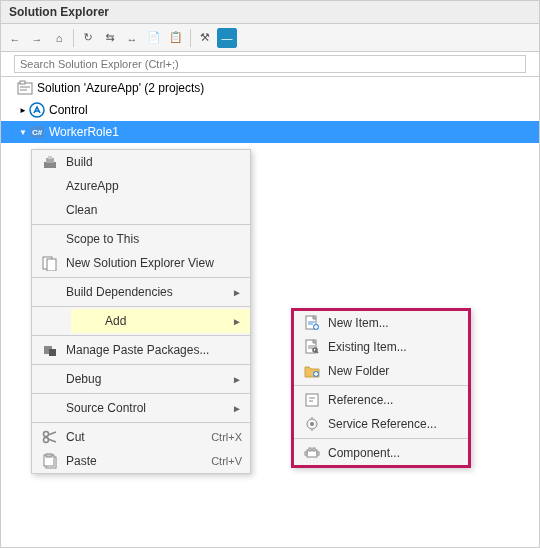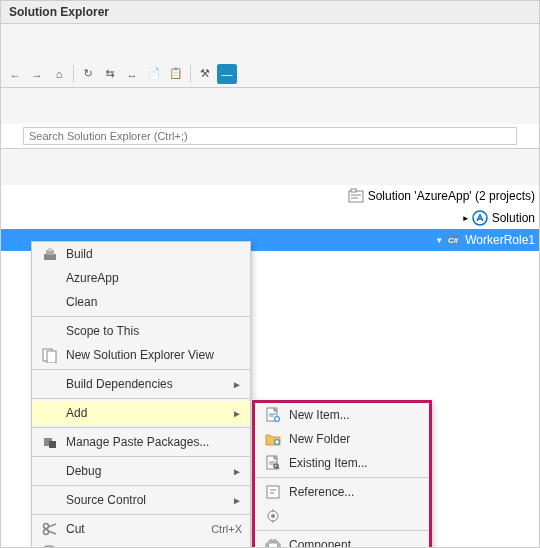--- a/index.html
+++ b/index.html
@@ -12,21 +12,20 @@
       overflow: hidden;
     }
 
     .solution-explorer {
       width: 540px;
       height: 548px;
       background: #f5f5f5;
       border: 1px solid #ccc;
       display: flex;
       flex-direction: column;
-      gap: 36px;
     }
 
     .title-bar {
       background: #eee;
       padding: 4px 8px;
       font-size: 12px;
       color: #333;
       border-bottom: 1px solid #ccc;
       font-weight: 600;
     }
@@ -61,21 +60,21 @@
       margin: 0 2px;
     }
 
     .toolbar-btn.active {
       background: #1e8cbf;
       border-color: #1e8cbf;
       color: white;
     }
 
     .search-bar {
-      padding: 3px 22px;
+      padding: 3px 13px;
       border-bottom: 1px solid #ccc;
       background: white;
     }
     .search-bar input {
       width: 100%;
       border: 1px solid #ccc;
       padding: 2px 5px;
       font-size: 11px;
       color: #999;
       outline: none;
@@ -89,21 +88,20 @@
       position: relative;
     }
 
     .tree-item {
       display: flex;
       align-items: center;
       padding: 2px 4px;
       cursor: pointer;
       white-space: nowrap;
       height: 22px;
-      justify-content: flex-end;
     }
     .tree-item.selected {
       background: #3399ff;
       color: white;
     }
 
     .tree-icon {
       width: 16px;
       height: 16px;
       margin-right: 4px;
@@ -119,21 +117,21 @@
       display: inline-flex;
       align-items: center;
       justify-content: center;
       flex-shrink: 0;
       font-size: 8px;
     }
 
     
     .context-menu {
       position: absolute;
-      top: 56px;
+      top: 72px;
       left: 30px;
       width: 220px;
       background: #f5f5f5;
       border: 1px solid #ccc;
       box-shadow: 2px 2px 6px rgba(0,0,0,0.2);
       z-index: 100;
     }
 
     .menu-item {
       display: flex;
@@ -183,20 +181,21 @@
       left: 220px;
       width: 180px;
       background: #f5f5f5;
       border: 3px solid #be185d;
       box-shadow: 2px 2px 6px rgba(0,0,0,0.2);
       z-index: 101;
     }
 
     .submenu-container {
       position: relative;
+      margin-left: 39px;
     }
 
     
     .indent-1 { padding-left: 16px; }
   </style>
 </head>
 <body>
 
 <div class="solution-explorer">
 
@@ -240,21 +239,21 @@
 
     <div class="tree-item indent-1">
       <span class="expand-arrow">►</span>
       <span class="tree-icon">
         <svg width="16" height="16" viewBox="0 0 16 16">
           <circle cx="8" cy="8" r="7" fill="white" stroke="#0072c6" stroke-width="1.5"></circle>
           <path d="M5 11 L8 5 L11 11" fill="none" stroke="#0072c6" stroke-width="1.5"></path>
           <line x1="6" y1="9" x2="10" y2="9" stroke="#0072c6" stroke-width="1.5"></line>
         </svg>
       </span>
-      <span>Solution</span>
+      <span>Control</span>
     </div>
 
     <div class="tree-item indent-1 selected">
       <span class="expand-arrow">▼</span>
       <span class="tree-icon">
         <svg width="16" height="16" viewBox="0 0 16 16">
           <rect x="1" y="2" width="14" height="12" rx="1" fill="#4a90d9"></rect>
           <text x="8" y="11" text-anchor="middle" fill="white" font-size="8" font-weight="bold">C#</text>
         </svg>
       </span>
@@ -329,43 +328,43 @@
                 <line x1="12" y1="10" x2="12" y2="14" stroke="white" stroke-width="1.5"></line>
                 <line x1="10" y1="12" x2="14" y2="12" stroke="white" stroke-width="1.5"></line>
               </svg>
             </span>
             <span class="menu-label">New Item...</span>
           </div>
 
           <div class="menu-item">
             <span class="menu-icon">
               <svg width="16" height="16" viewBox="0 0 16 16">
-                <path d="M1 4 L1 14 L15 14 L15 6 L7 6 L5 4 Z" fill="#f0c060" stroke="#c8a040" stroke-width="1"></path>
-                <circle cx="12" cy="11" r="3" fill="#4a90d9"></circle>
-                <line x1="12" y1="9" x2="12" y2="13" stroke="white" stroke-width="1.5"></line>
-                <line x1="10" y1="11" x2="14" y2="11" stroke="white" stroke-width="1.5"></line>
-              </svg>
-            </span>
-            <span class="menu-label">New Folder</span>
-          </div>
-
-          <div class="menu-item">
-            <span class="menu-icon">
-              <svg width="16" height="16" viewBox="0 0 16 16">
                 <rect x="2" y="1" width="10" height="13" fill="white" stroke="#888" stroke-width="1"></rect>
                 <polygon points="9,1 12,4 9,4" fill="#ddd" stroke="#888" stroke-width="1"></polygon>
                 <line x1="4" y1="7" x2="11" y2="7" stroke="#888" stroke-width="1"></line>
                 <line x1="4" y1="9" x2="9" y2="9" stroke="#888" stroke-width="1"></line>
                 <path d="M11 11 L14 14" stroke="#666" stroke-width="1.5"></path>
                 <circle cx="11" cy="11" r="2" fill="none" stroke="#666" stroke-width="1.5"></circle>
               </svg>
             </span>
             <span class="menu-label">Existing Item...</span>
           </div>
 
+          <div class="menu-item">
+            <span class="menu-icon">
+              <svg width="16" height="16" viewBox="0 0 16 16">
+                <path d="M1 4 L1 14 L15 14 L15 6 L7 6 L5 4 Z" fill="#f0c060" stroke="#c8a040" stroke-width="1"></path>
+                <circle cx="12" cy="11" r="3" fill="#4a90d9"></circle>
+                <line x1="12" y1="9" x2="12" y2="13" stroke="white" stroke-width="1.5"></line>
+                <line x1="10" y1="11" x2="14" y2="11" stroke="white" stroke-width="1.5"></line>
+              </svg>
+            </span>
+            <span class="menu-label">New Folder</span>
+          </div>
+
           <div class="menu-separator"></div>
 
           <div class="menu-item">
             <span class="menu-icon">
               <svg width="16" height="16" viewBox="0 0 16 16">
                 <rect x="2" y="2" width="12" height="12" fill="white" stroke="#888" stroke-width="1"></rect>
                 <line x1="5" y1="6" x2="11" y2="6" stroke="#888" stroke-width="1"></line>
                 <line x1="5" y1="9" x2="9" y2="9" stroke="#888" stroke-width="1"></line>
               </svg>
             </span>
@@ -374,20 +373,21 @@
 
           <div class="menu-item">
             <span class="menu-icon">
               <svg width="16" height="16" viewBox="0 0 16 16">
                 <circle cx="8" cy="8" r="5" fill="none" stroke="#888" stroke-width="1"></circle>
                 <circle cx="8" cy="8" r="2" fill="#888"></circle>
                 <line x1="8" y1="3" x2="8" y2="1" stroke="#888" stroke-width="1"></line>
                 <line x1="8" y1="15" x2="8" y2="13" stroke="#888" stroke-width="1"></line>
               </svg>
             </span>
+            <span class="menu-label">Service Reference...</span>
           </div>
 
           <div class="menu-separator"></div>
 
           <div class="menu-item">
             <span class="menu-icon">
               <svg width="16" height="16" viewBox="0 0 16 16">
                 <rect x="3" y="5" width="10" height="7" fill="white" stroke="#888" stroke-width="1"></rect>
                 <rect x="1" y="7" width="2" height="3" fill="white" stroke="#888" stroke-width="1"></rect>
                 <rect x="13" y="7" width="2" height="3" fill="white" stroke="#888" stroke-width="1"></rect>

